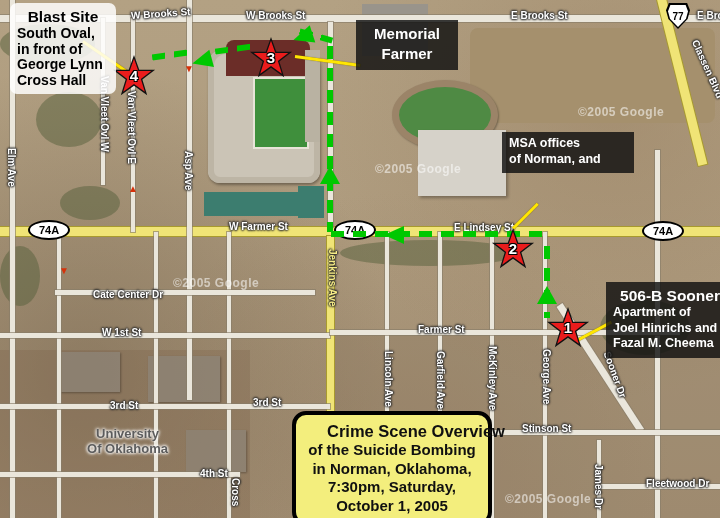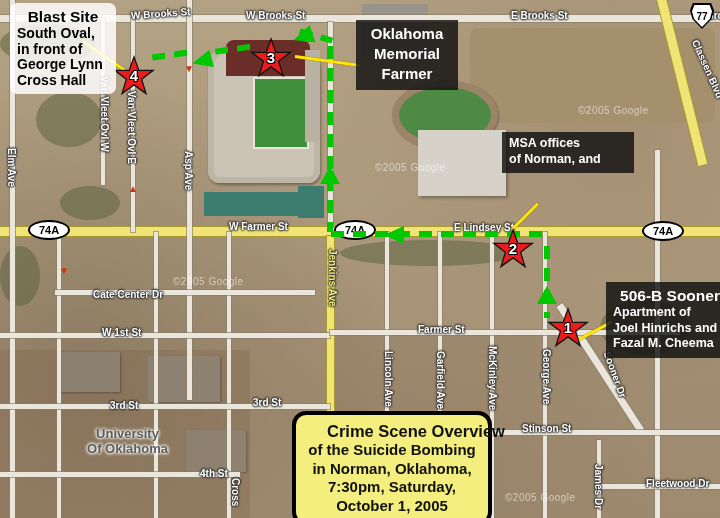--- a/index.html
+++ b/index.html
@@ -19,26 +19,26 @@
   .road-h{position:absolute;background:#eae6db;box-shadow:0 0 0 1px rgba(135,125,105,.65);z-index:2;}
   .road-v{position:absolute;background:#eae6db;box-shadow:0 0 0 1px rgba(135,125,105,.65);z-index:2;}
   .hwy{background:#f0e476;box-shadow:0 0 0 1px #a89a2e;}
   
   .lbl{position:absolute;color:#fff;font-weight:bold;font-size:10px;white-space:nowrap;z-index:3;
     text-shadow:0 1px 2px rgba(45,45,45,.95),0 -1px 2px rgba(45,45,45,.95),1px 0 2px rgba(45,45,45,.95),-1px 0 2px rgba(45,45,45,.95);}
   .vert{transform:rotate(90deg);transform-origin:top left;}
   .lbl-yellow{color:#f6ec86;}
   .campus-lbl{position:absolute;z-index:3;color:#5c5c5c;font-weight:bold;font-size:13px;line-height:15px;text-align:center;
     text-shadow:0 0 3px #fff,0 0 3px #fff,0 0 4px #fff;}
-  .wm{position:absolute;z-index:4;color:rgba(255,255,255,.55);font-weight:normal;font-size:10px;letter-spacing:.5px;white-space:nowrap;}
+  .wm{position:absolute;z-index:4;color:rgba(255,255,255,.55);font-weight:bold;font-size:12px;letter-spacing:.5px;white-space:nowrap;}
   
   .shield-oval{position:absolute;z-index:3;width:38px;height:16px;background:#fff;border:2px solid #000;border-radius:50%;
     display:flex;align-items:center;justify-content:center;font-weight:bold;font-size:11px;color:#000;}
   .shield-us{position:absolute;z-index:3;width:24px;height:26px;background:#000;
-    clip-path:polygon(12% 0,88% 0,100% 28%,90% 62%,50% 100%,10% 62%,0 28%);margin-left:24px;}
+    clip-path:polygon(12% 0,88% 0,100% 28%,90% 62%,50% 100%,10% 62%,0 28%);}
   .shield-us-in{position:absolute;left:2px;top:2px;width:20px;height:22px;background:#fff;
     clip-path:polygon(12% 0,88% 0,100% 28%,90% 62%,50% 100%,10% 62%,0 28%);
     display:flex;align-items:center;justify-content:center;font-weight:bold;font-size:10px;color:#000;}
   
   .dash-h{position:absolute;height:6px;z-index:5;background:repeating-linear-gradient(90deg,#00c800 0 13px,transparent 13px 22px);}
   .dash-v{position:absolute;width:6px;z-index:5;background:repeating-linear-gradient(180deg,#00c800 0 13px,transparent 13px 22px);}
   .arr{position:absolute;width:0;height:0;z-index:5;}
   .arr-left{border-top:9px solid transparent;border-bottom:9px solid transparent;border-right:20px solid #00c800;}
   .arr-up{border-left:10px solid transparent;border-right:10px solid transparent;border-bottom:18px solid #00c800;}
   .oneway{position:absolute;z-index:5;color:#d6310a;font-weight:bold;font-size:10px;line-height:10px;}
@@ -215,21 +215,20 @@
 
   <div class="callout callout-light" style="left:10px;top:3px;width:92px;">
     <div class="c-title">Blast Site</div>
     <div class="c-line">South Oval,</div>
     <div class="c-line">in front of</div>
     <div class="c-line">George Lynn</div>
     <div class="c-line">Cross Hall</div>
   </div>
 
   <div class="callout callout-dark" style="left:356px;top:20px;width:88px;">
-    <div class="c-title" style="font-size:15px;line-height:20px;">Oklahoma</div>
     <div class="c-title" style="font-size:15px;line-height:20px;">Memorial</div>
     <div class="c-title" style="font-size:15px;line-height:20px;">Farmer</div>
   </div>
 
   <div class="callout callout-dark" style="left:502px;top:132px;width:118px;">
     <div class="c-line">MSA offices</div>
     <div class="c-line">of Norman, and</div>
   </div>
 
   <div class="callout callout-dark" style="left:606px;top:282px;width:114px;">

